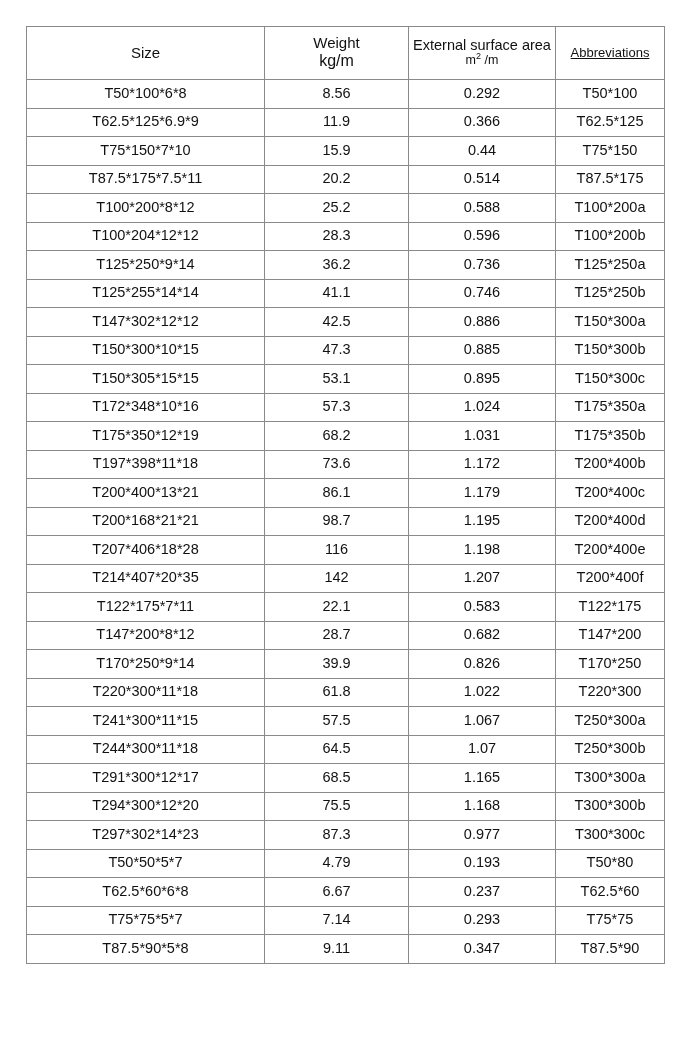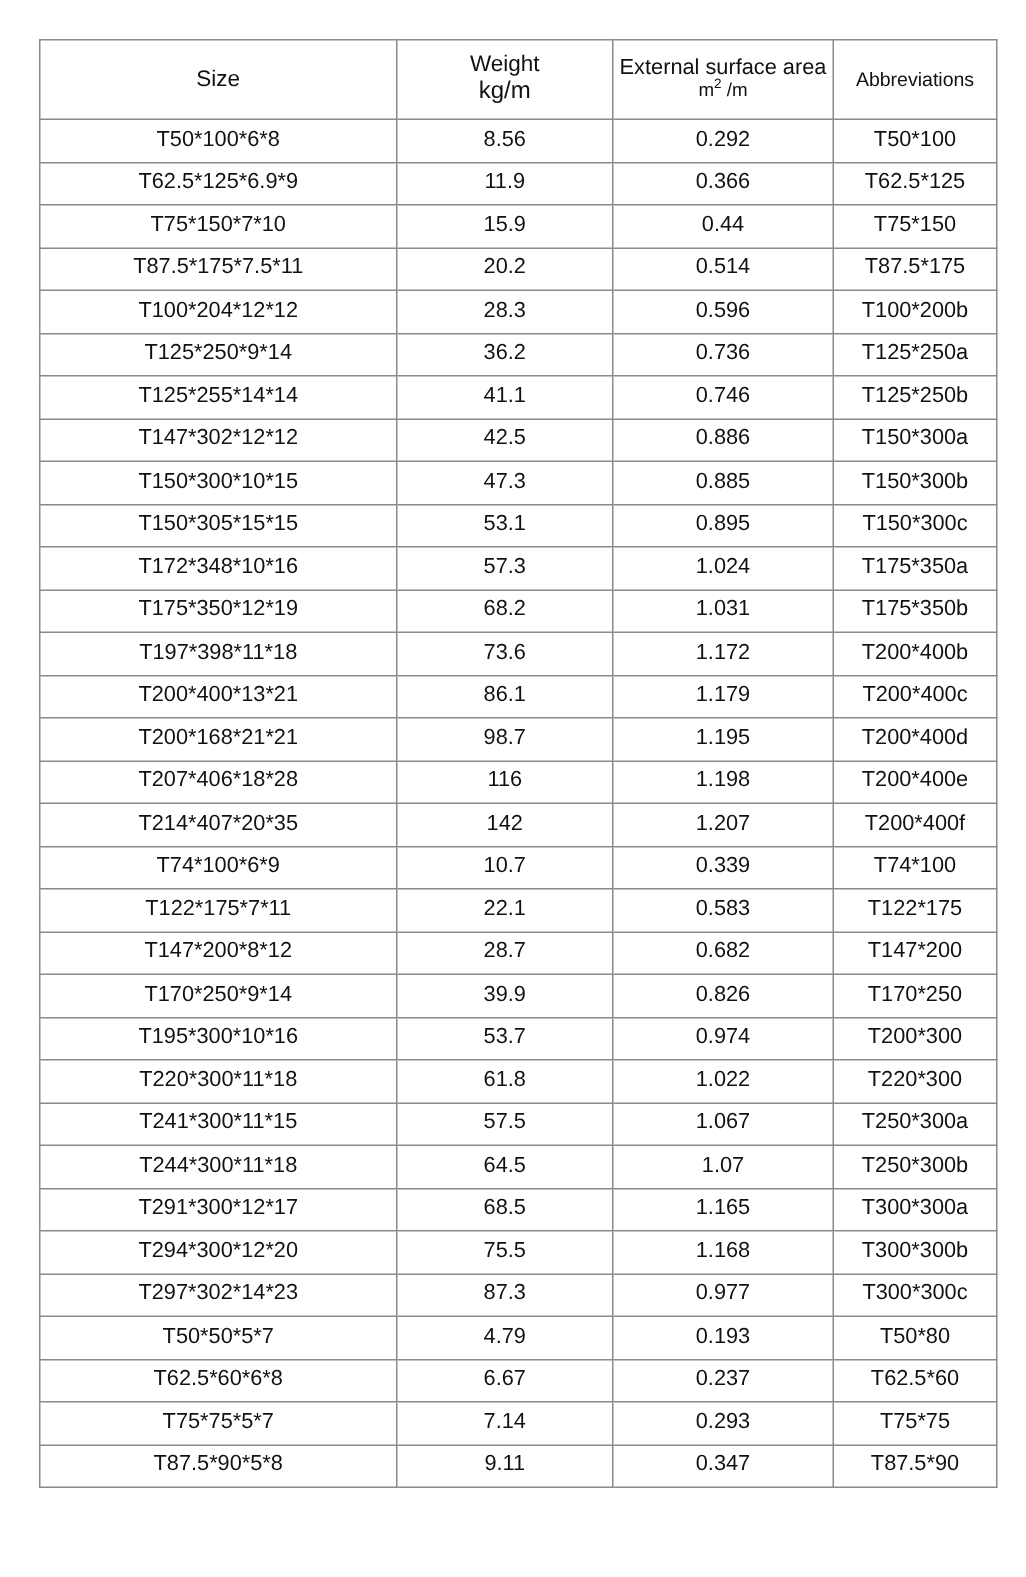--- a/index.html
+++ b/index.html
@@ -53,21 +53,21 @@
 
   table.spec-table thead th {
     height: 52px;
     font-weight: normal;
     line-height: 1.12;
   }
 
   .th-size   { font-size: 15px; }
   .th-weight { font-size: 15px; margin-left: 30px; }
   .th-area   { font-size: 14.5px; }
-  .th-abbr   { font-size: 13px; }
+  .th-abbr   { font-size: 13px; text-decoration: underline; }
 
   .th-sub {
     display: block;
     font-size: 16px;
     line-height: 1.15;
   }
   .th-area .th-main {
     display: block;
     line-height: 1.05;
   }
@@ -140,20 +140,26 @@
             <td class="cell-area">0.44</td>
             <td class="cell-abbr">T75*150</td>
           </tr>
           <tr>
             <td class="cell-size">T87.5*175*7.5*11</td>
             <td class="cell-weight">20.2</td>
             <td class="cell-area">0.514</td>
             <td class="cell-abbr">T87.5*175</td>
           </tr>
           <tr>
+            <td class="cell-size">T100*200*8*12</td>
+            <td class="cell-weight">25.2</td>
+            <td class="cell-area">0.588</td>
+            <td class="cell-abbr">T100*200a</td>
+          </tr>
+          <tr>
             <td class="cell-size">T100*204*12*12</td>
             <td class="cell-weight">28.3</td>
             <td class="cell-area">0.596</td>
             <td class="cell-abbr">T100*200b</td>
           </tr>
           <tr>
             <td class="cell-size">T125*250*9*14</td>
             <td class="cell-weight">36.2</td>
             <td class="cell-area">0.736</td>
             <td class="cell-abbr">T125*250a</td>
@@ -218,50 +224,38 @@
             <td class="cell-area">1.198</td>
             <td class="cell-abbr">T200*400e</td>
           </tr>
           <tr>
             <td class="cell-size">T214*407*20*35</td>
             <td class="cell-weight">142</td>
             <td class="cell-area">1.207</td>
             <td class="cell-abbr">T200*400f</td>
           </tr>
           <tr>
-            <td class="cell-size">T74*100*6*9</td>
-            <td class="cell-weight">10.7</td>
-            <td class="cell-area">0.339</td>
-            <td class="cell-abbr">T74*100</td>
-          </tr>
-          <tr>
             <td class="cell-size">T122*175*7*11</td>
             <td class="cell-weight">22.1</td>
             <td class="cell-area">0.583</td>
             <td class="cell-abbr">T122*175</td>
           </tr>
           <tr>
             <td class="cell-size">T147*200*8*12</td>
             <td class="cell-weight">28.7</td>
             <td class="cell-area">0.682</td>
             <td class="cell-abbr">T147*200</td>
           </tr>
           <tr>
             <td class="cell-size">T170*250*9*14</td>
             <td class="cell-weight">39.9</td>
             <td class="cell-area">0.826</td>
             <td class="cell-abbr">T170*250</td>
           </tr>
           <tr>
-            <td class="cell-size">T195*300*10*16</td>
-            <td class="cell-weight">53.7</td>
-            <td class="cell-area">0.974</td>
-            <td class="cell-abbr">T200*300</td>
-          </tr>
-          <tr>
             <td class="cell-size">T220*300*11*18</td>
             <td class="cell-weight">61.8</td>
             <td class="cell-area">1.022</td>
             <td class="cell-abbr">T220*300</td>
           </tr>
           <tr>
             <td class="cell-size">T241*300*11*15</td>
             <td class="cell-weight">57.5</td>
             <td class="cell-area">1.067</td>
             <td class="cell-abbr">T250*300a</td>

